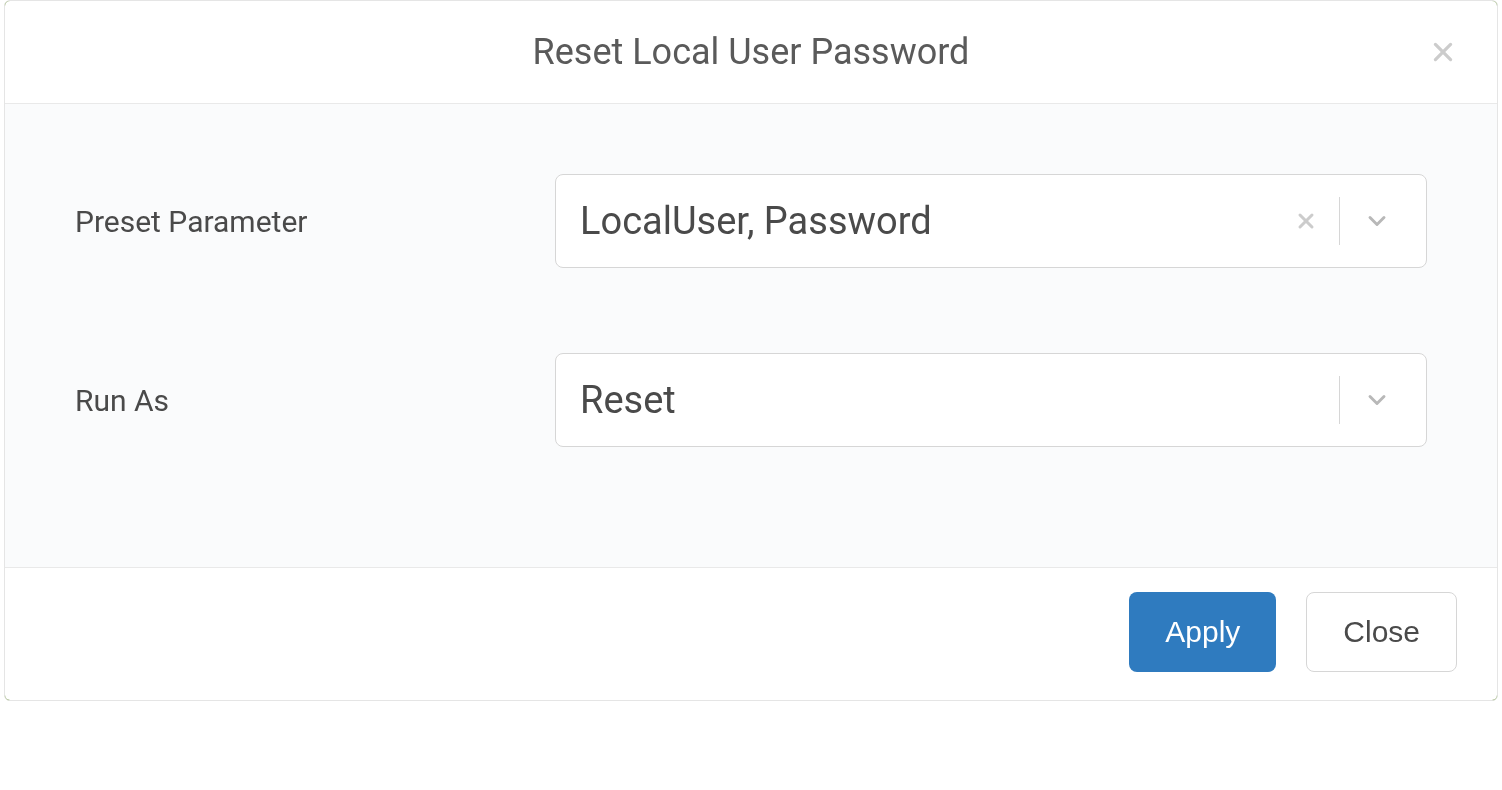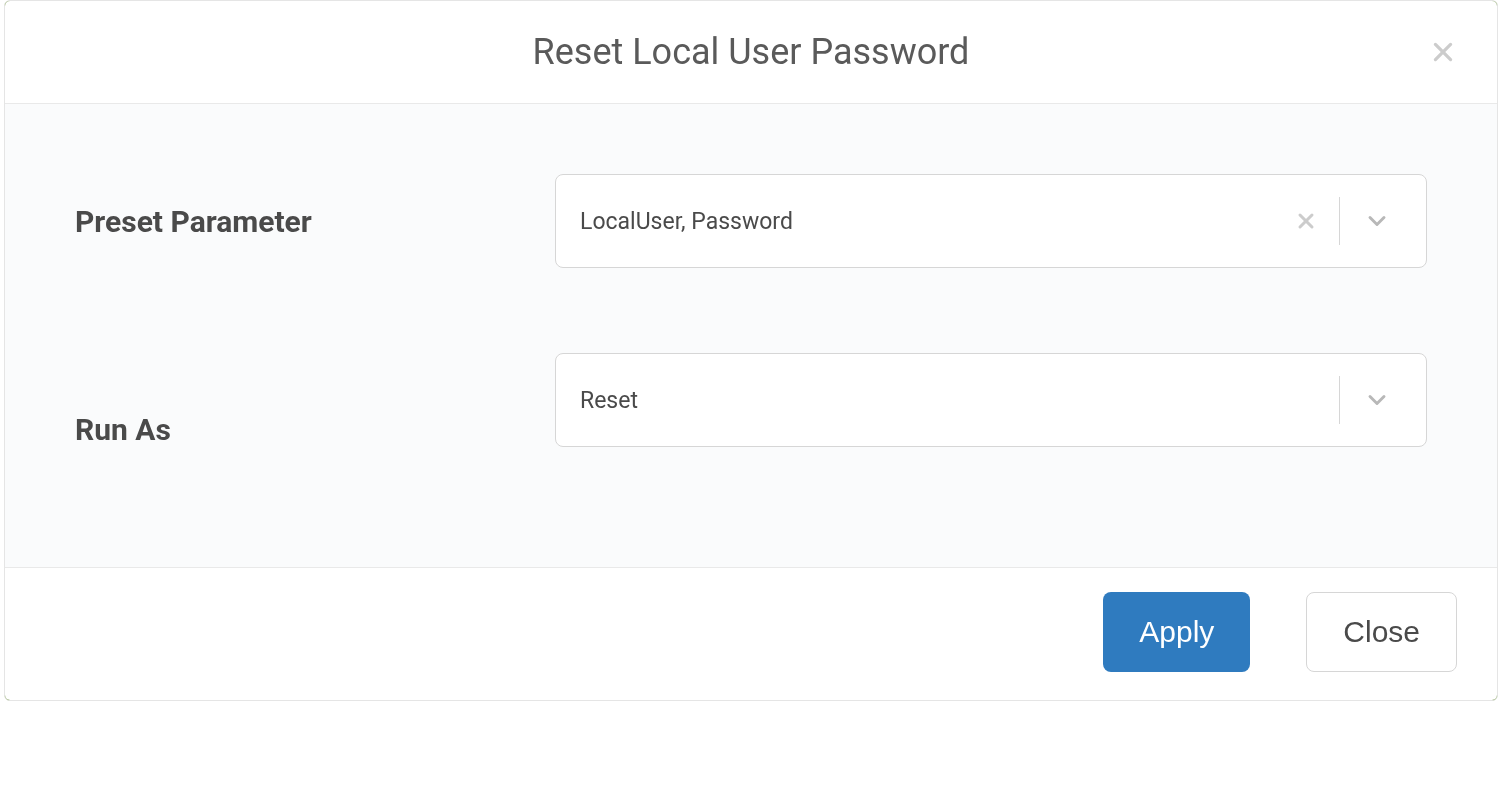--- a/index.html
+++ b/index.html
@@ -58,46 +58,45 @@
     padding: 70px 70px 120px 70px;
     border-bottom: 1px solid #e9e9e9;
   }
   .form-row {
     display: flex;
     align-items: center;
     margin-bottom: 85px;
   }
   .form-row:last-child {
     margin-bottom: 0;
-    align-items: flex-end;
   }
   .form-label {
     width: 480px;
     font-size: 30px;
-    font-weight: 700;
+    font-weight: 400;
     color: #4a4a4a;
   }
   .select-wrap {
     flex: 1;
     position: relative;
   }
   .select-box {
     width: 100%;
     height: 94px;
     border: 1px solid #d6d6d6;
     border-radius: 8px;
     background: #ffffff;
     display: flex;
     align-items: center;
     padding: 0 24px;
     cursor: pointer;
     position: relative;
   }
   .select-value {
-    font-size: 23px;
+    font-size: 38px;
     color: #4a4a4a;
     flex: 1;
   }
   .select-icons {
     display: flex;
     align-items: center;
     gap: 0;
   }
   .clear-icon {
     width: 50px;
@@ -121,21 +120,21 @@
     align-items: center;
     justify-content: center;
     color: #b8b8b8;
     cursor: pointer;
   }
   .modal-footer {
     display: flex;
     justify-content: flex-end;
     align-items: flex-start;
     padding: 24px 40px 28px 40px;
-    gap: 32px;
+    gap: 6px;
     background: #ffffff;
   }
   .btn {
     height: 80px;
     padding: 0 36px;
     border-radius: 8px;
     font-size: 30px;
     cursor: pointer;
     border: none;
     display: flex;

